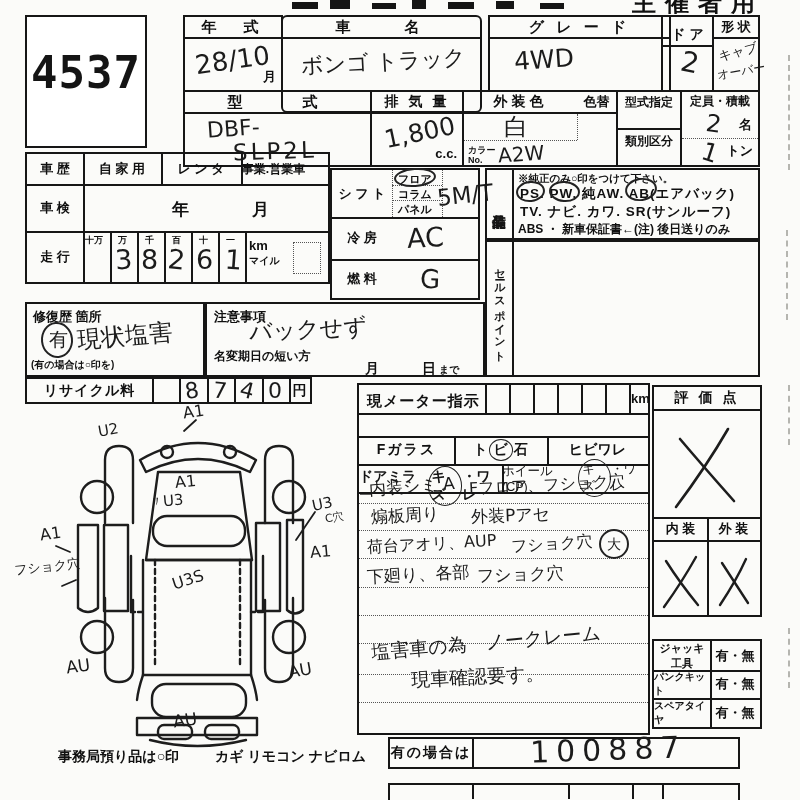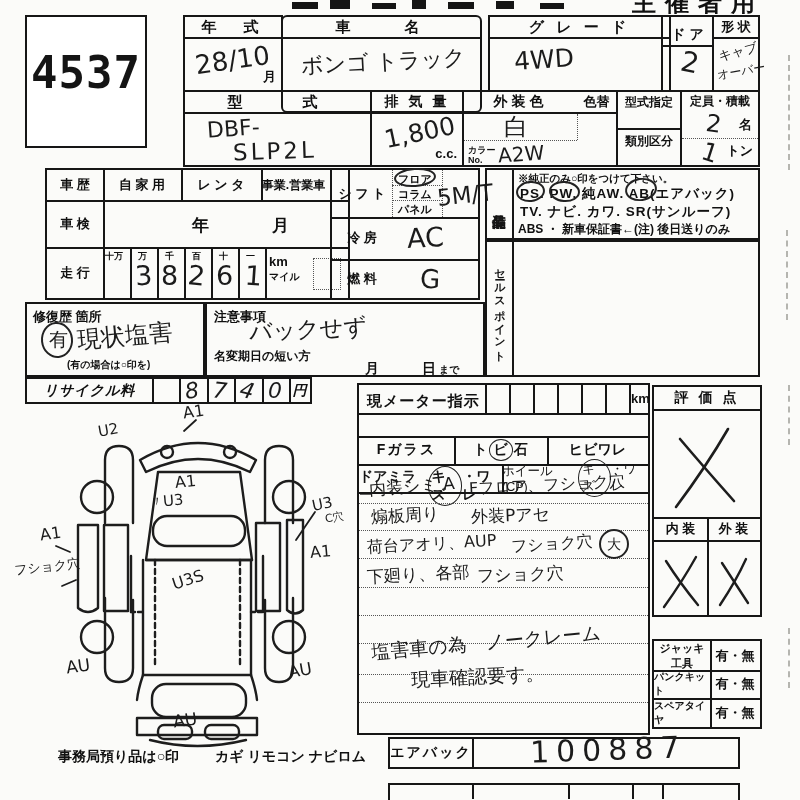--- a/index.html
+++ b/index.html
@@ -103,21 +103,21 @@
 
   <div class="box" style="left:680px;top:90px;width:80px;height:77px;">
     <div class="hdr" style="height:18px;font-size:12px;">定員・積載</div>
     <div class="hw" style="position:absolute;left:24px;top:20px;font-size:24px;transform:rotate(8deg);">2</div>
     <div class="lbl" style="position:absolute;right:6px;top:24px;font-size:13px;">名</div>
     <div class="dotline" style="left:0;top:46px;width:76px;"></div>
     <div class="hw" style="position:absolute;left:20px;top:48px;font-size:25px;transform:rotate(18deg);">1</div>
     <div class="lbl" style="position:absolute;right:5px;bottom:5px;font-size:13px;">トン</div>
   </div>
 
-  <div class="box" style="left:25px;top:168px;width:305px;height:132px;margin-left:20px;">
+  <div class="box" style="left:25px;top:152px;width:305px;height:132px;">
     <div class="hline" style="left:0;top:30px;width:301px;"></div>
     <div class="hline" style="left:0;top:77px;width:301px;"></div>
 
     <div class="vline" style="left:56px;top:0;height:30px;"></div>
     <div class="vline" style="left:134px;top:0;height:30px;"></div>
     <div class="vline" style="left:214px;top:0;height:30px;"></div>
     <div class="hdr" style="position:absolute;left:0;top:0;width:56px;height:30px;font-size:13px;">車 歴</div>
     <div class="hdr" style="position:absolute;left:56px;top:0;width:78px;height:30px;font-size:13px;">自 家 用</div>
     <div class="hdr" style="position:absolute;left:134px;top:0;width:80px;height:30px;font-size:13px;">レ ン タ</div>
     <div class="hdr" style="position:absolute;left:214px;top:0;width:65px;height:30px;font-size:12px;">事業.営業車</div>
@@ -183,33 +183,33 @@
 
   <div class="box" style="left:485px;top:240px;width:275px;height:137px;">
     <div class="vlabel" style="position:absolute;left:0;top:0;width:25px;height:133px;font-size:11px;border-right:2px solid #161616;display:flex;align-items:center;justify-content:center;letter-spacing:1px;">セールスポイント</div>
   </div>
 
   <div class="box" style="left:25px;top:302px;width:180px;height:75px;">
     <div class="lbl" style="position:absolute;left:6px;top:4px;font-size:13px;">修復歴 箇所</div>
     <div class="circle" style="left:14px;top:18px;width:32px;height:36px;transform:rotate(-6deg);"></div>
     <div class="hw" style="position:absolute;left:22px;top:26px;font-size:19px;">有</div>
     <div class="hw" style="position:absolute;left:50px;top:20px;font-size:24px;transform:rotate(-5deg);">現状塩害</div>
-    <div class="lbl" style="position:absolute;left:4px;bottom:3px;font-size:10px;margin-left:36px;">(有の場合は○印を)</div>
+    <div class="lbl" style="position:absolute;left:4px;bottom:3px;font-size:10px;">(有の場合は○印を)</div>
   </div>
 
   <div class="box" style="left:205px;top:302px;width:280px;height:75px;">
     <div class="lbl" style="position:absolute;left:7px;top:4px;font-size:13px;">注意事項</div>
     <div class="hw" style="position:absolute;left:42px;top:14px;font-size:23px;transform:rotate(-3deg);">バックせず</div>
     <div class="lbl" style="position:absolute;left:7px;top:44px;font-size:12px;">名変期日の短い方</div>
     <div class="lbl" style="position:absolute;left:158px;top:56px;font-size:14px;">月</div>
     <div class="lbl" style="position:absolute;left:215px;top:56px;font-size:14px;">日</div>
     <div class="lbl" style="position:absolute;left:232px;top:59px;font-size:10px;">まで</div>
   </div>
 
-  <div class="box" style="left:25px;top:377px;width:287px;height:27px;font-style:italic;">
+  <div class="box" style="left:25px;top:377px;width:287px;height:27px;">
     <div class="hdr" style="position:absolute;left:0;top:0;width:125px;height:23px;font-size:14px;letter-spacing:1px;">リサイクル料</div>
     <div class="vline" style="left:125px;top:0;height:23px;"></div>
     <div class="vline" style="left:152px;top:0;height:23px;"></div>
     <div class="vline" style="left:180px;top:0;height:23px;"></div>
     <div class="vline" style="left:207px;top:0;height:23px;"></div>
     <div class="vline" style="left:235px;top:0;height:23px;"></div>
     <div class="vline" style="left:262px;top:0;height:23px;"></div>
     <div class="hw" style="position:absolute;left:158px;top:1px;font-size:22px;transform:rotate(-8deg);">8</div>
     <div class="hw" style="position:absolute;left:186px;top:1px;font-size:22px;transform:rotate(6deg);">7</div>
     <div class="hw" style="position:absolute;left:213px;top:1px;font-size:22px;transform:rotate(14deg);">4</div>
@@ -377,21 +377,21 @@
     <div class="hline" style="left:0;top:57px;width:106px;"></div>
     <div class="hdr" style="position:absolute;left:0;top:0;width:56px;height:29px;font-size:11px;text-align:center;">ジャッキ工具</div>
     <div class="hdr" style="position:absolute;left:56px;top:0;width:50px;height:29px;font-size:13px;">有・無</div>
     <div class="hdr" style="position:absolute;left:0;top:29px;width:56px;height:28px;font-size:10px;">パンクキット</div>
     <div class="hdr" style="position:absolute;left:56px;top:29px;width:50px;height:28px;font-size:13px;">有・無</div>
     <div class="hdr" style="position:absolute;left:0;top:57px;width:56px;height:29px;font-size:10px;">スペアタイヤ</div>
     <div class="hdr" style="position:absolute;left:56px;top:57px;width:50px;height:29px;font-size:13px;">有・無</div>
   </div>
 
   <div class="box" style="left:388px;top:737px;width:352px;height:32px;">
-    <div class="hdr" style="position:absolute;left:0;top:0;width:84px;height:28px;font-size:14px;border-right:2px solid #161616;letter-spacing:2px;">エアバック</div>
+    <div class="hdr" style="position:absolute;left:0;top:0;width:84px;height:28px;font-size:14px;border-right:2px solid #161616;letter-spacing:2px;">有の場合は</div>
     <div class="hw" style="position:absolute;left:140px;top:-4px;font-size:30px;letter-spacing:7px;transform:rotate(-2deg);">100887</div>
   </div>
 
   <div class="abs" style="left:388px;top:783px;width:352px;height:17px;border:2.5px solid #161616;border-bottom:none;box-sizing:border-box;">
     <div class="vline" style="left:82px;top:0;height:14px;"></div>
     <div class="vline" style="left:178px;top:0;height:14px;"></div>
     <div class="vline" style="left:242px;top:0;height:14px;"></div>
     <div class="vline" style="left:272px;top:0;height:14px;"></div>
   </div>
 

